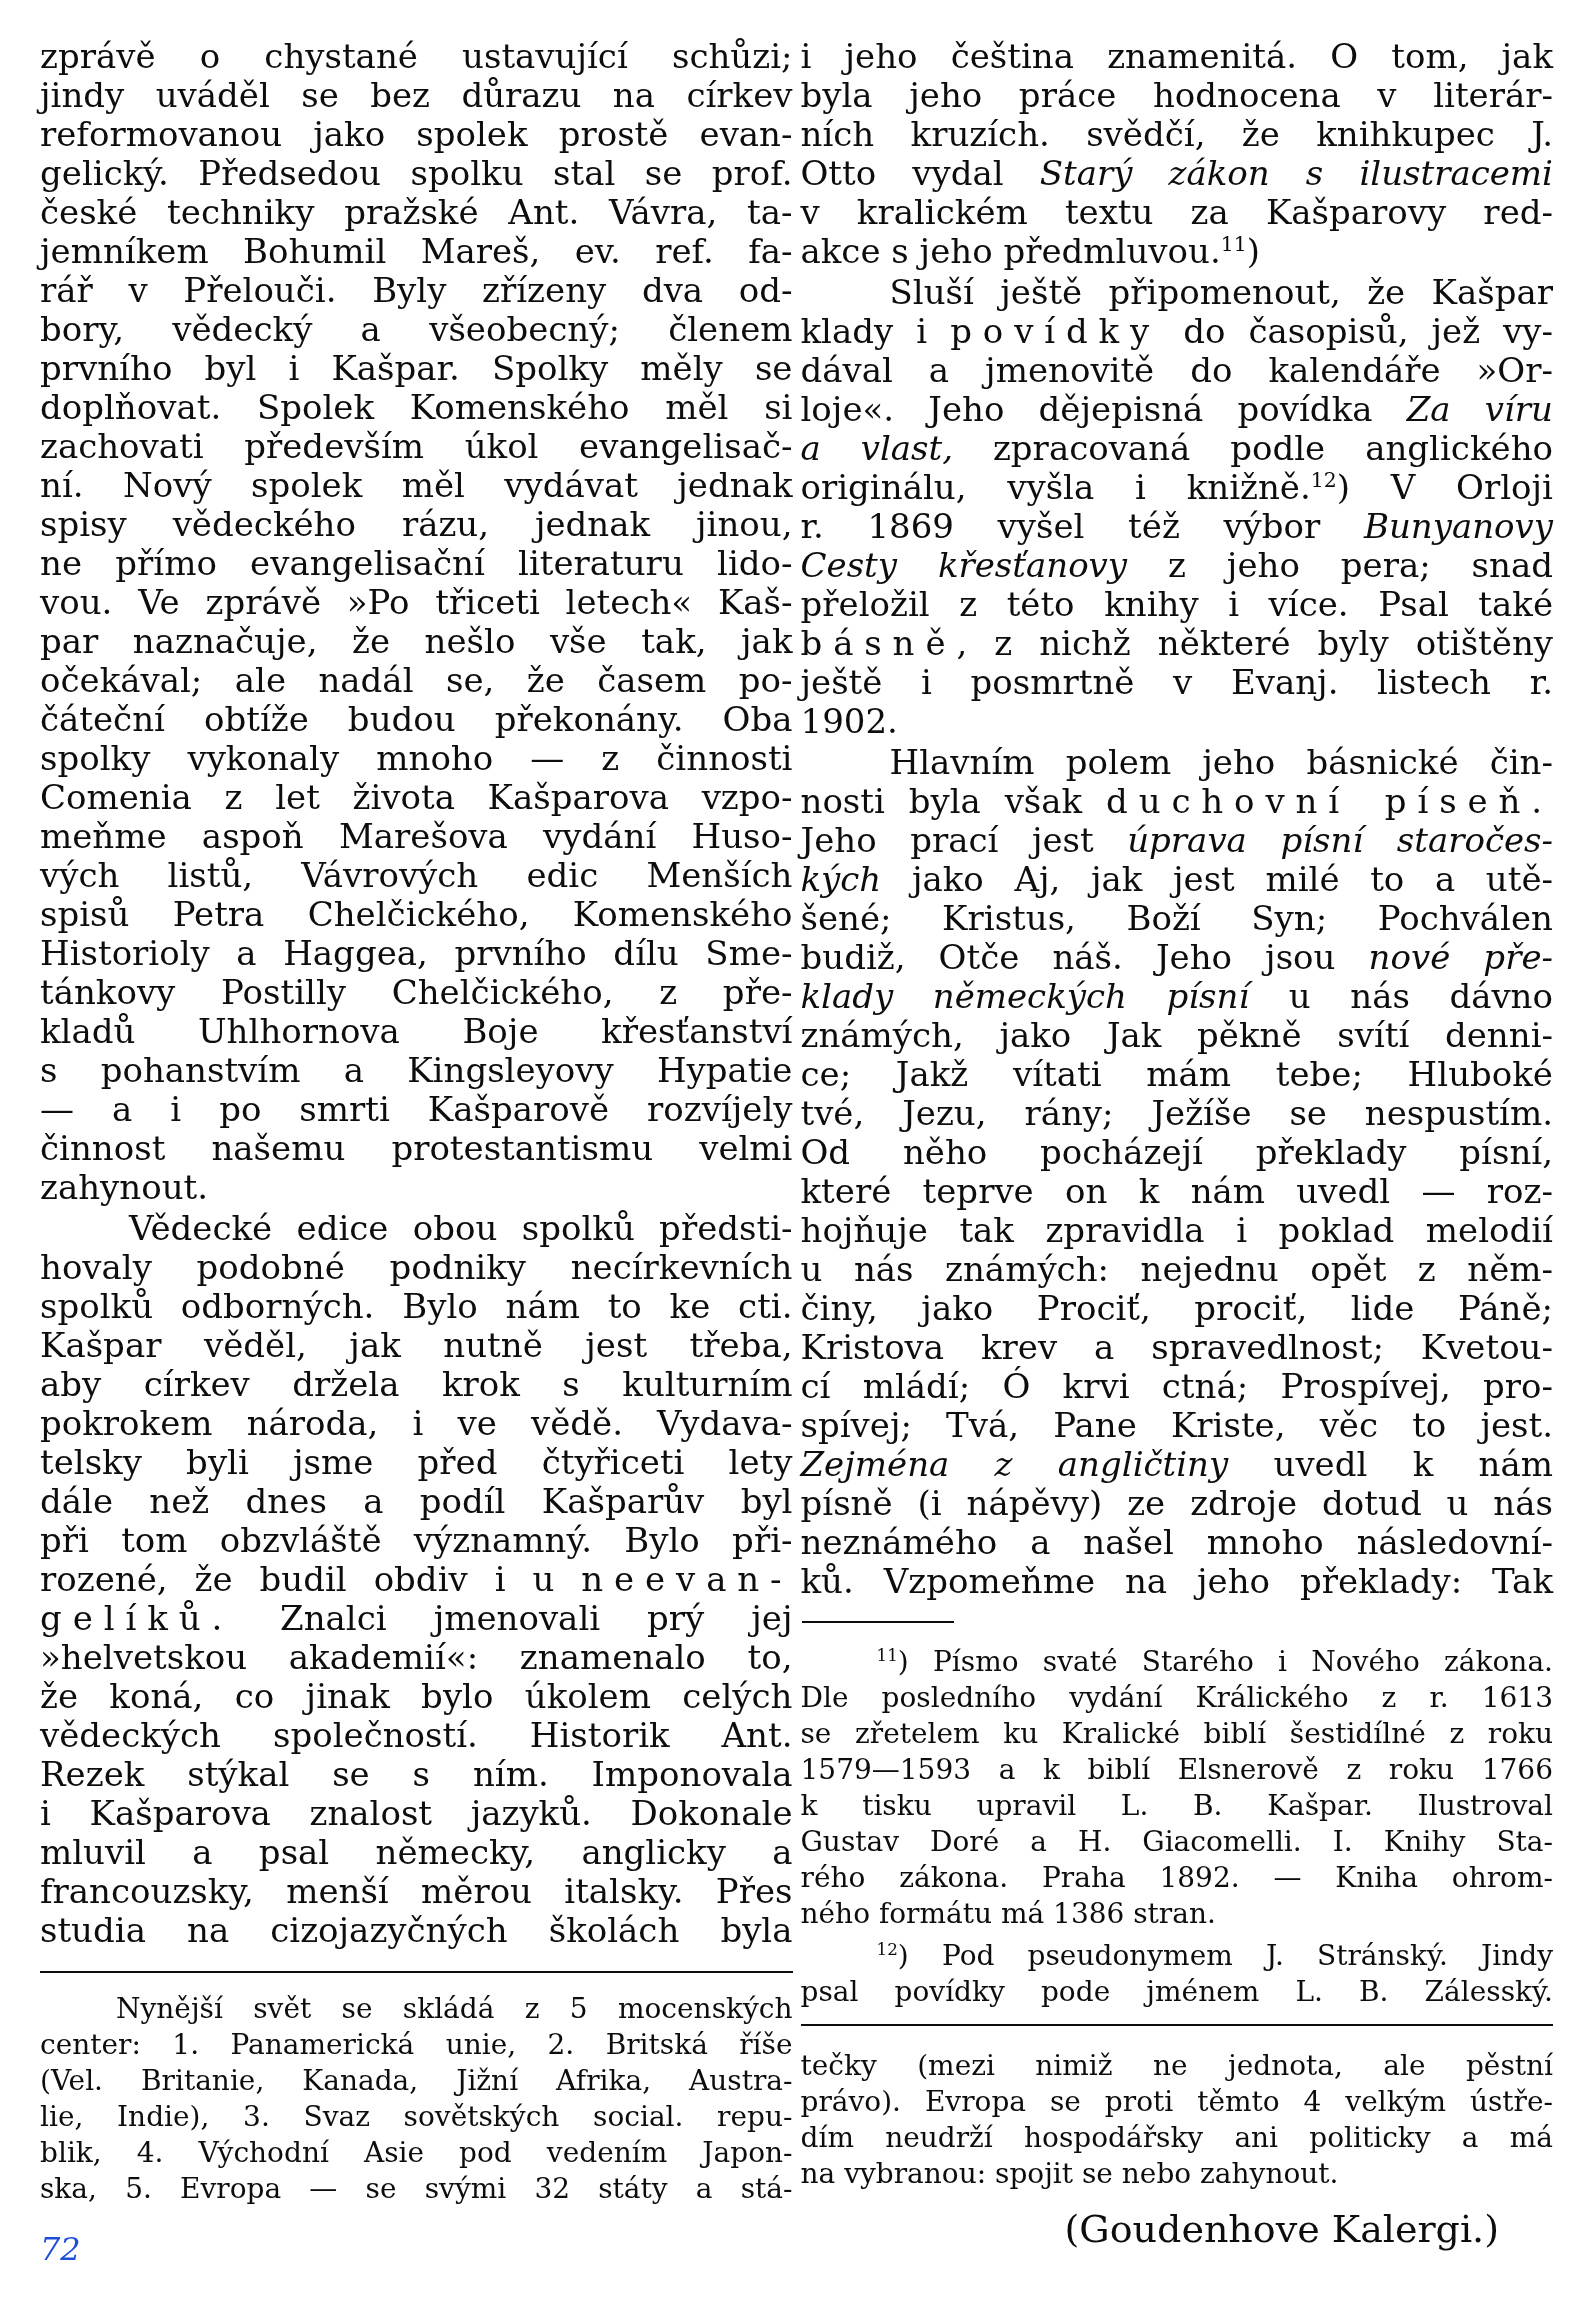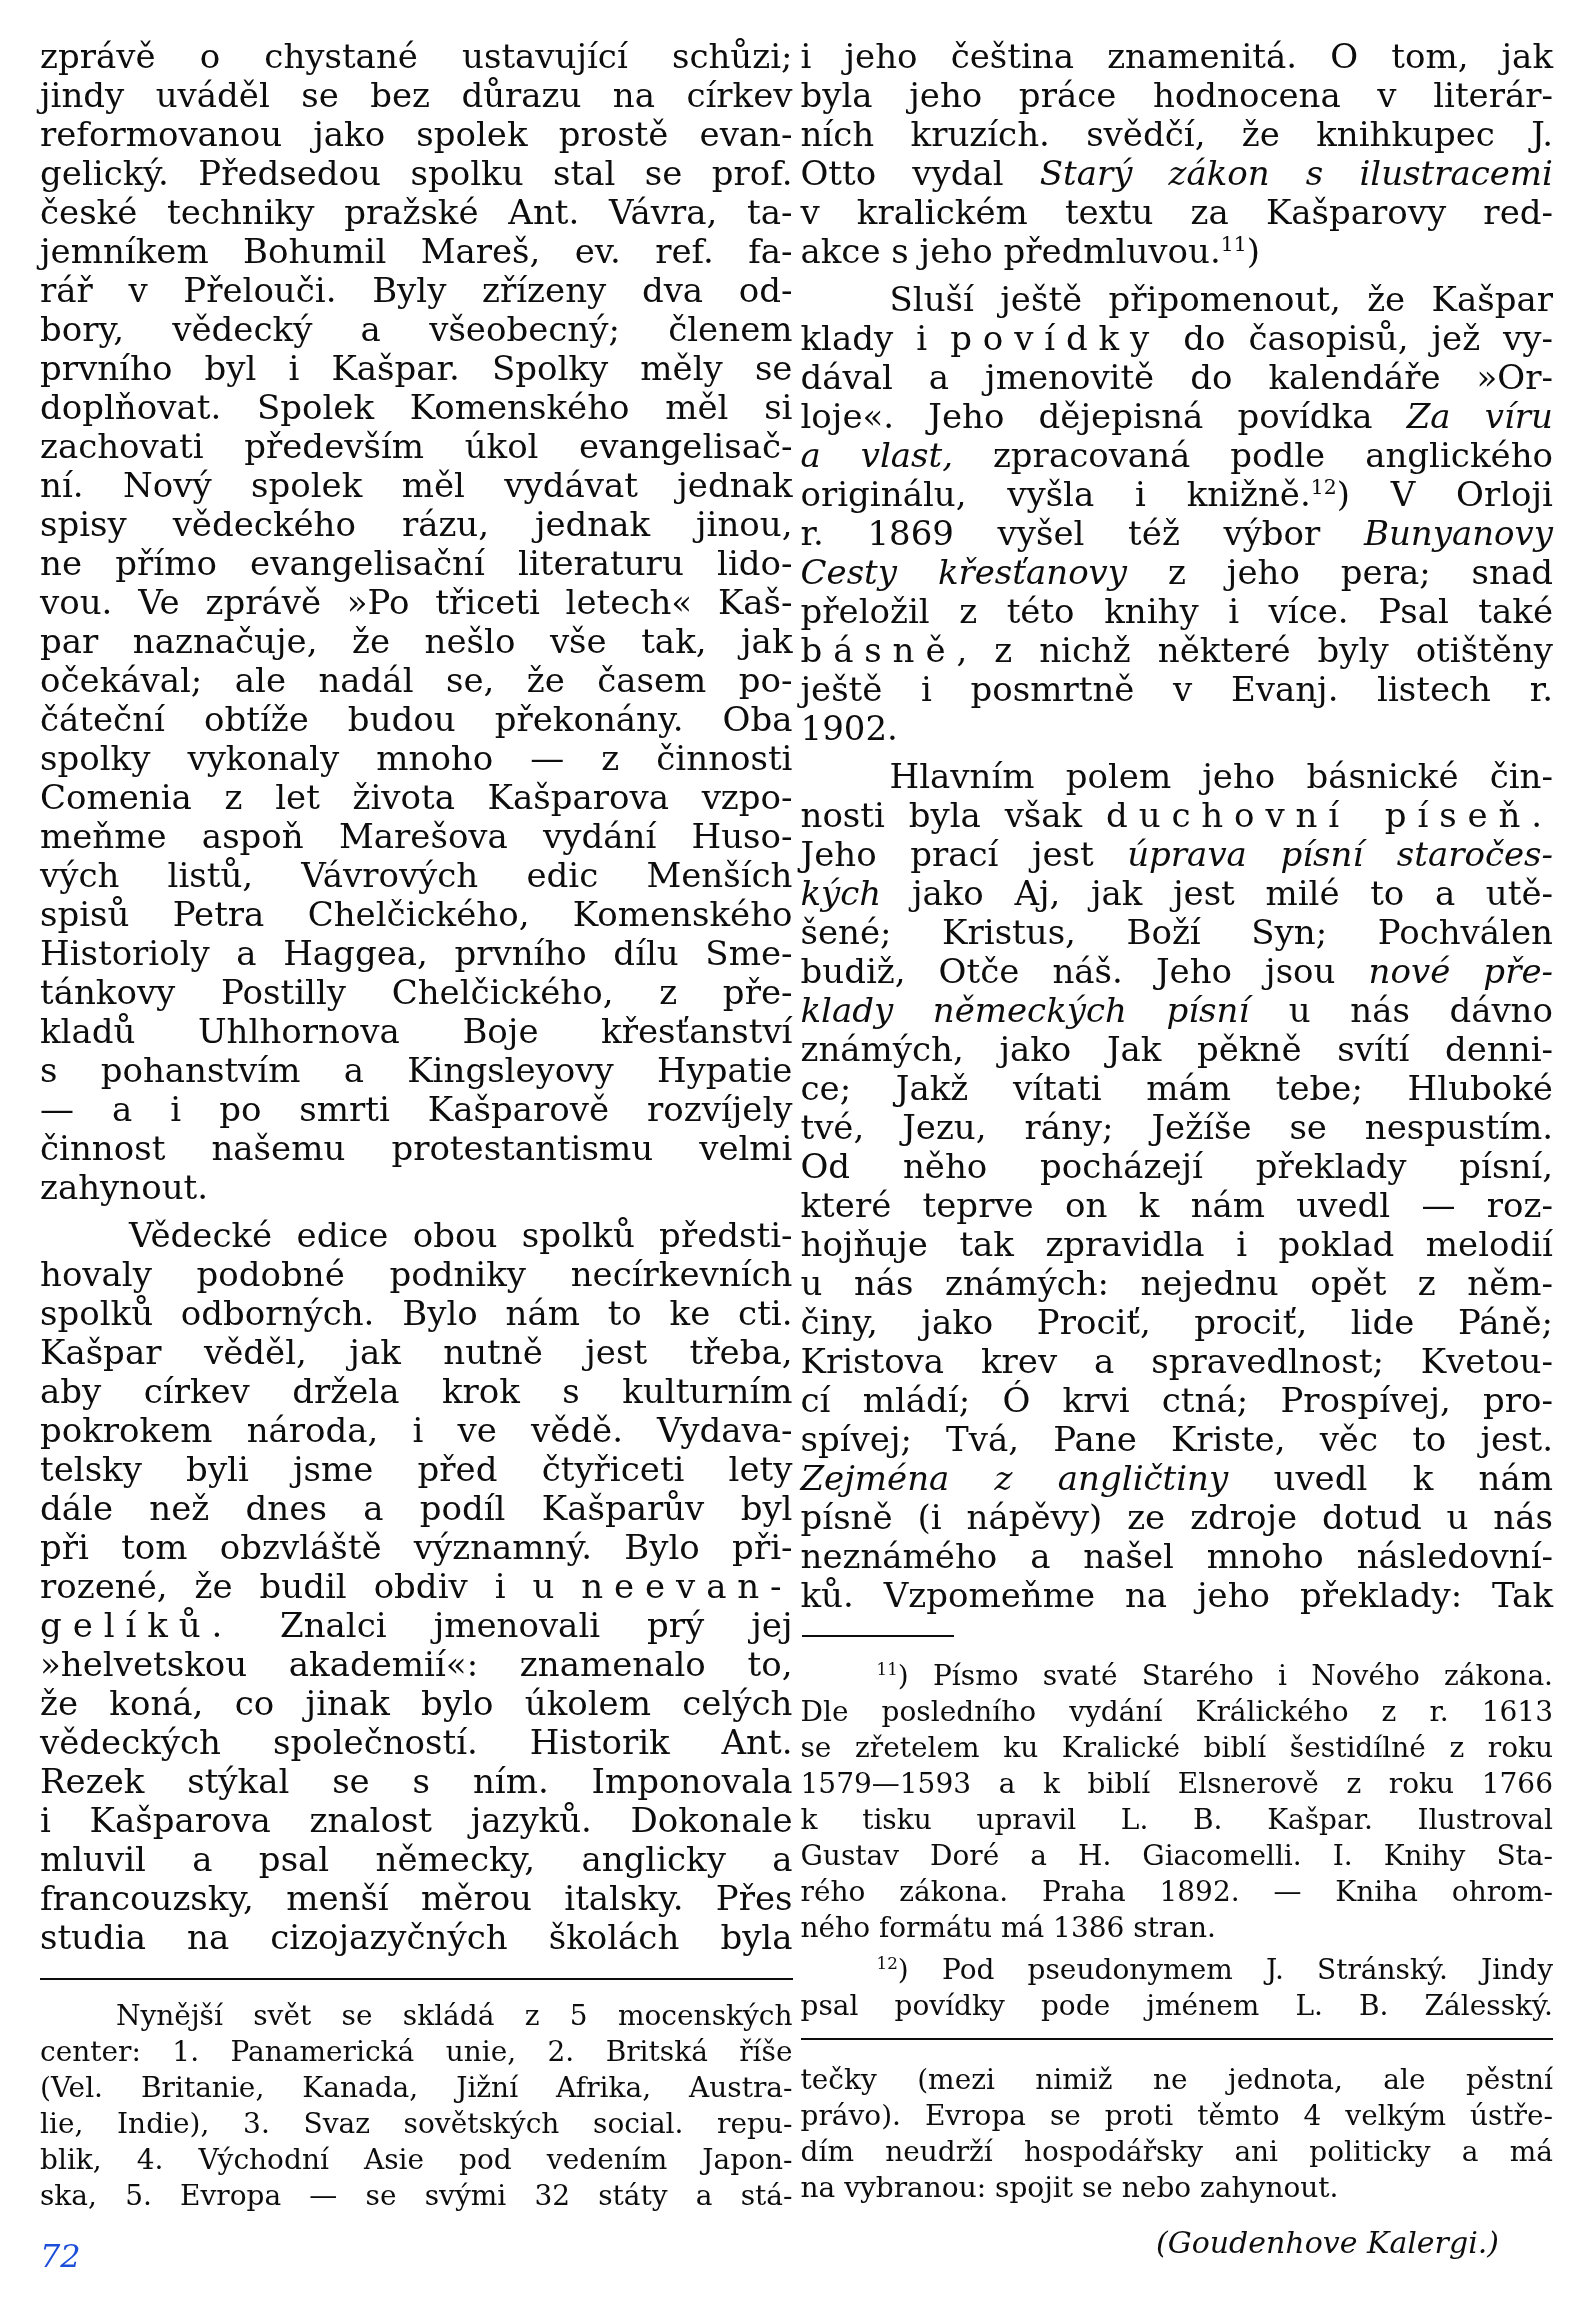--- a/index.html
+++ b/index.html
@@ -32,21 +32,21 @@
   .footnote-text {
     font-size: 28px;
     line-height: 36px;
   }
   .line {
     text-align: justify;
     text-align-last: justify;
     white-space: nowrap;
   }
   .line.nojust { text-align-last: left; }
-  .line.indent { text-indent: 89px; margin-top: 9px; }
+  .line.indent { text-indent: 89px; margin-top: 2px; }
   .footnote-text .line.indent { text-indent: 76px; margin-top: 6px; }
   .it { font-style: italic; }
   .sp { letter-spacing: 0.32em; }
   .sup {
     vertical-align: super;
     font-size: 0.60em;
     line-height: 0;
     letter-spacing: normal;
   }
   .rule {
@@ -56,22 +56,21 @@
   }
   .rule.short {
     width: 152px;
     margin: 19.6px 0 21.4px 1.8px;
   }
   .rule.right-full { margin: 14.3px 0 21.4px 0; }
   .signature {
     text-align: right;
     padding-right: 54px;
     margin-top: 19.6px;
-    font-size: 30px;
-    font-style: italic;
+    font-size: 38px;
   }
   .page-number {
     margin-top: 23px;
     font-size: 32px;
     font-style: italic;
     color: #1d4ed8;
   }
 </style>
 </head>
 <body>

